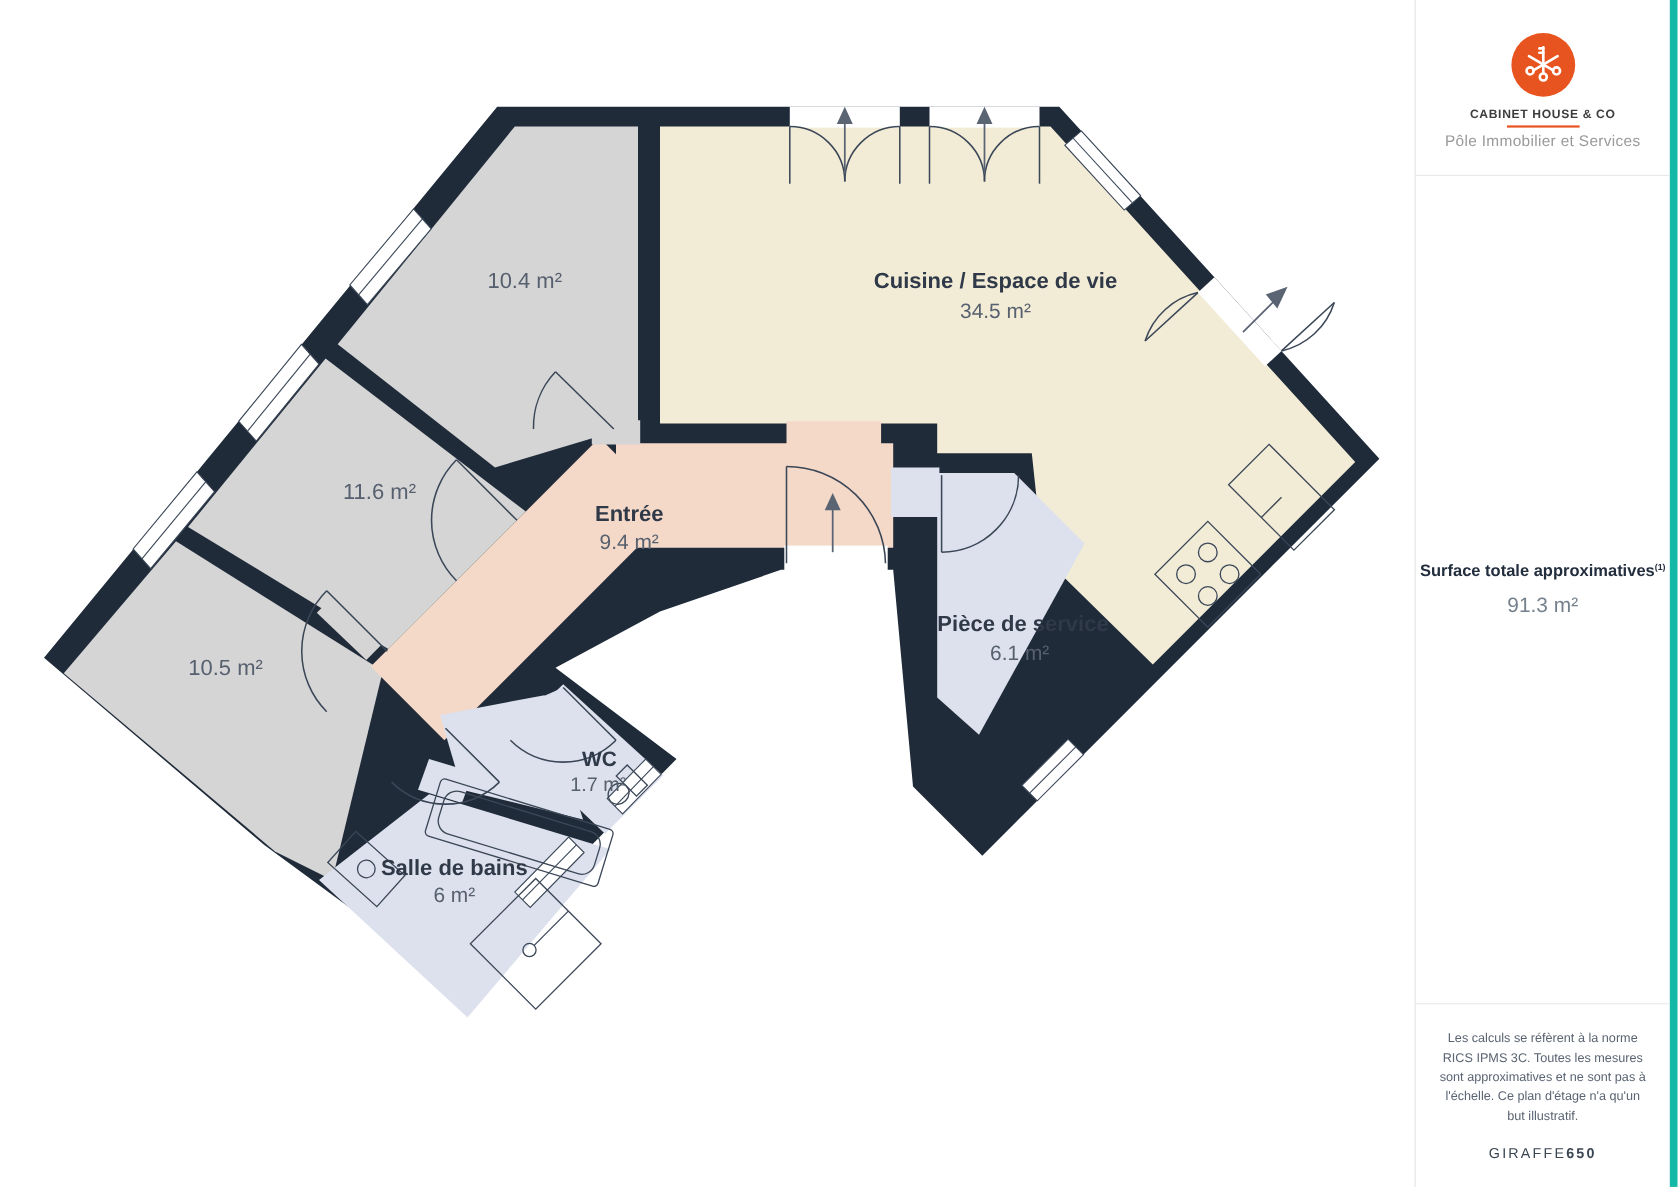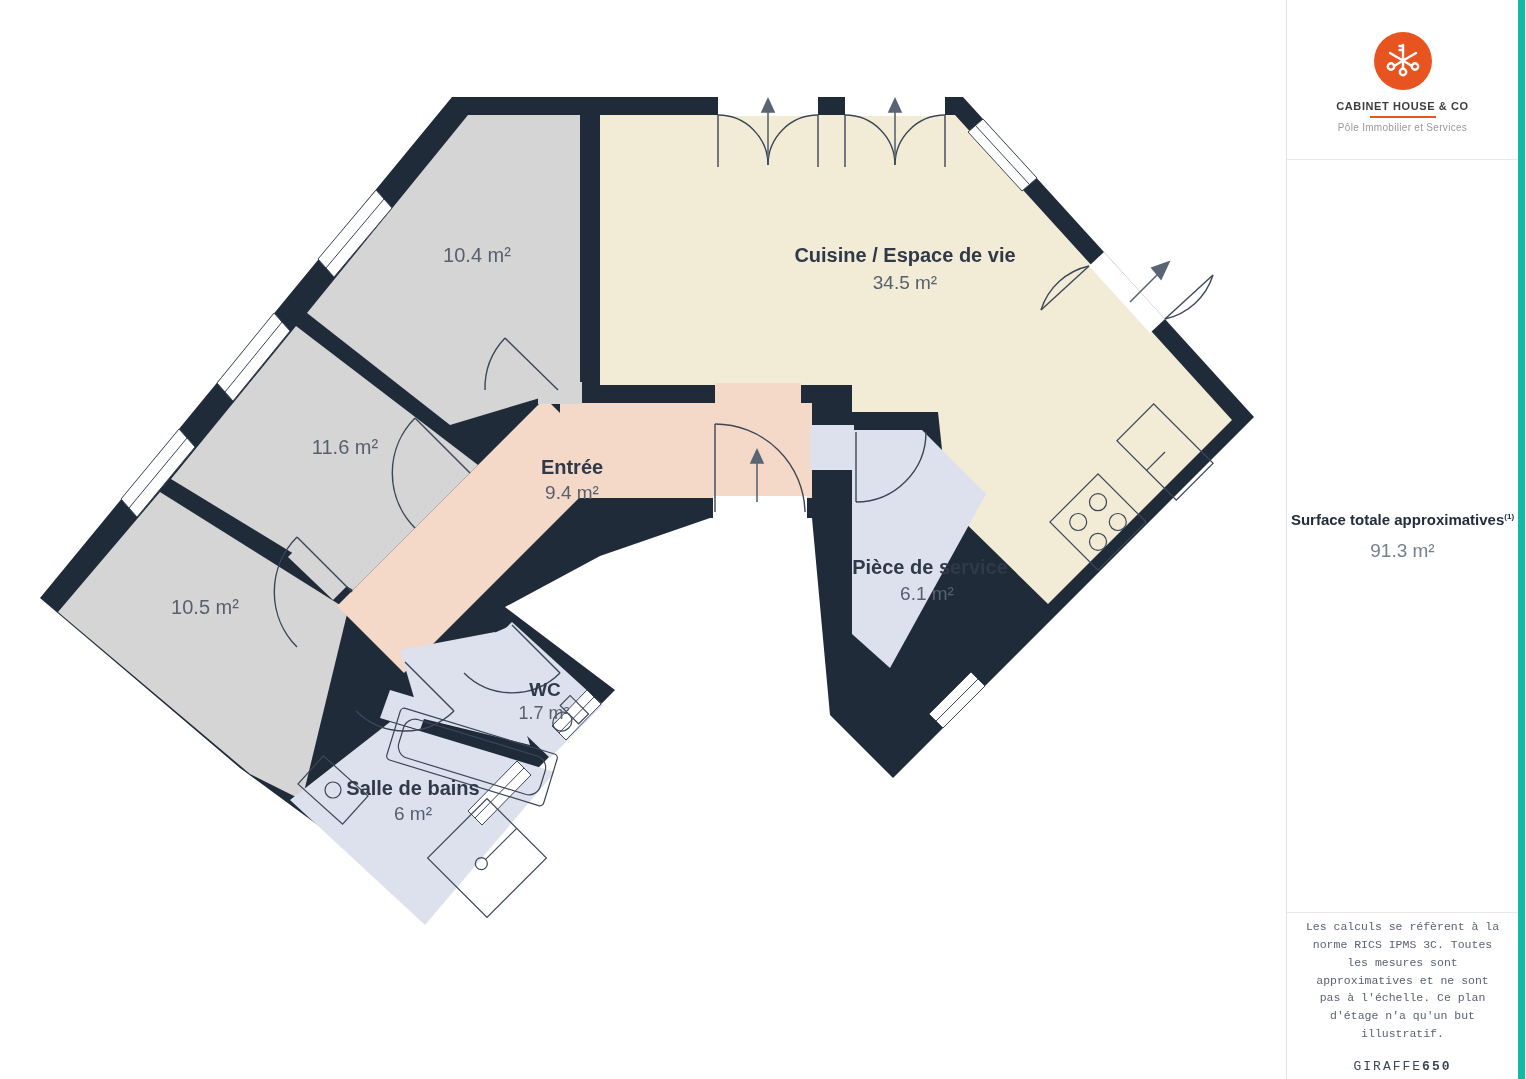--- a/index.html
+++ b/index.html
@@ -13,33 +13,33 @@
   
   .sidebar{position:absolute;left:1286px;top:0;width:231px;height:1079px;background:#ffffff;
            border-left:1px solid #e3e3e3;border-right:7px solid #14b8a6;display:flex;flex-direction:column;}
   .sb-section{box-sizing:border-box;}
   .sb-logo{height:160px;border-bottom:1px solid #e9e9e9;display:flex;flex-direction:column;
            align-items:center;justify-content:center;padding-top:6px;}
   .logo-circle{width:58px;height:58px;border-radius:50%;background:#e8541f;display:flex;
                align-items:center;justify-content:center;margin-bottom:10px;}
   .brand-name{font-size:11px;font-weight:bold;letter-spacing:0.6px;color:#3d3d3d;}
   .brand-rule{width:66px;height:2px;background:#e8541f;margin:4px 0 4px 0;}
-  .brand-tagline{font-size:10px;color:#9a9a9a;letter-spacing:0.3px;}
+  .brand-tagline{font-size:14px;color:#9a9a9a;letter-spacing:0.3px;}
 
   .sb-surface{flex:1;display:flex;flex-direction:column;align-items:center;justify-content:center;
               border-bottom:1px solid #e9e9e9;text-align:center;}
   .surface-label{font-size:15px;font-weight:bold;color:#222d3d;}
   .surface-label sup{font-size:8px;}
   .surface-value{font-size:19px;color:#74808c;margin-top:12px;}
 
   .sb-footnote{height:58px;display:flex;align-items:center;justify-content:center;
                border-bottom:1px solid #e9e9e9;font-size:11.5px;color:#5a6472;}
 
   .sb-disclaimer{flex:0 0 166px;display:flex;flex-direction:column;align-items:center;
-                 justify-content:center;text-align:center;padding:0 18px;font-family:Liberation Mono, monospace;}
+                 justify-content:center;text-align:center;padding:0 18px;}
   .disclaimer-text{font-size:11.5px;line-height:1.55;color:#5a6472;}
   .watermark{margin-top:16px;font-size:13px;letter-spacing:2px;color:#3a4652;}
   .watermark .wm-brand{font-weight:400;margin-top:41px;}
   .watermark .wm-suffix{font-weight:700;}
 </style>
 </head>
 <body>
 
 <div id="stage">
 

